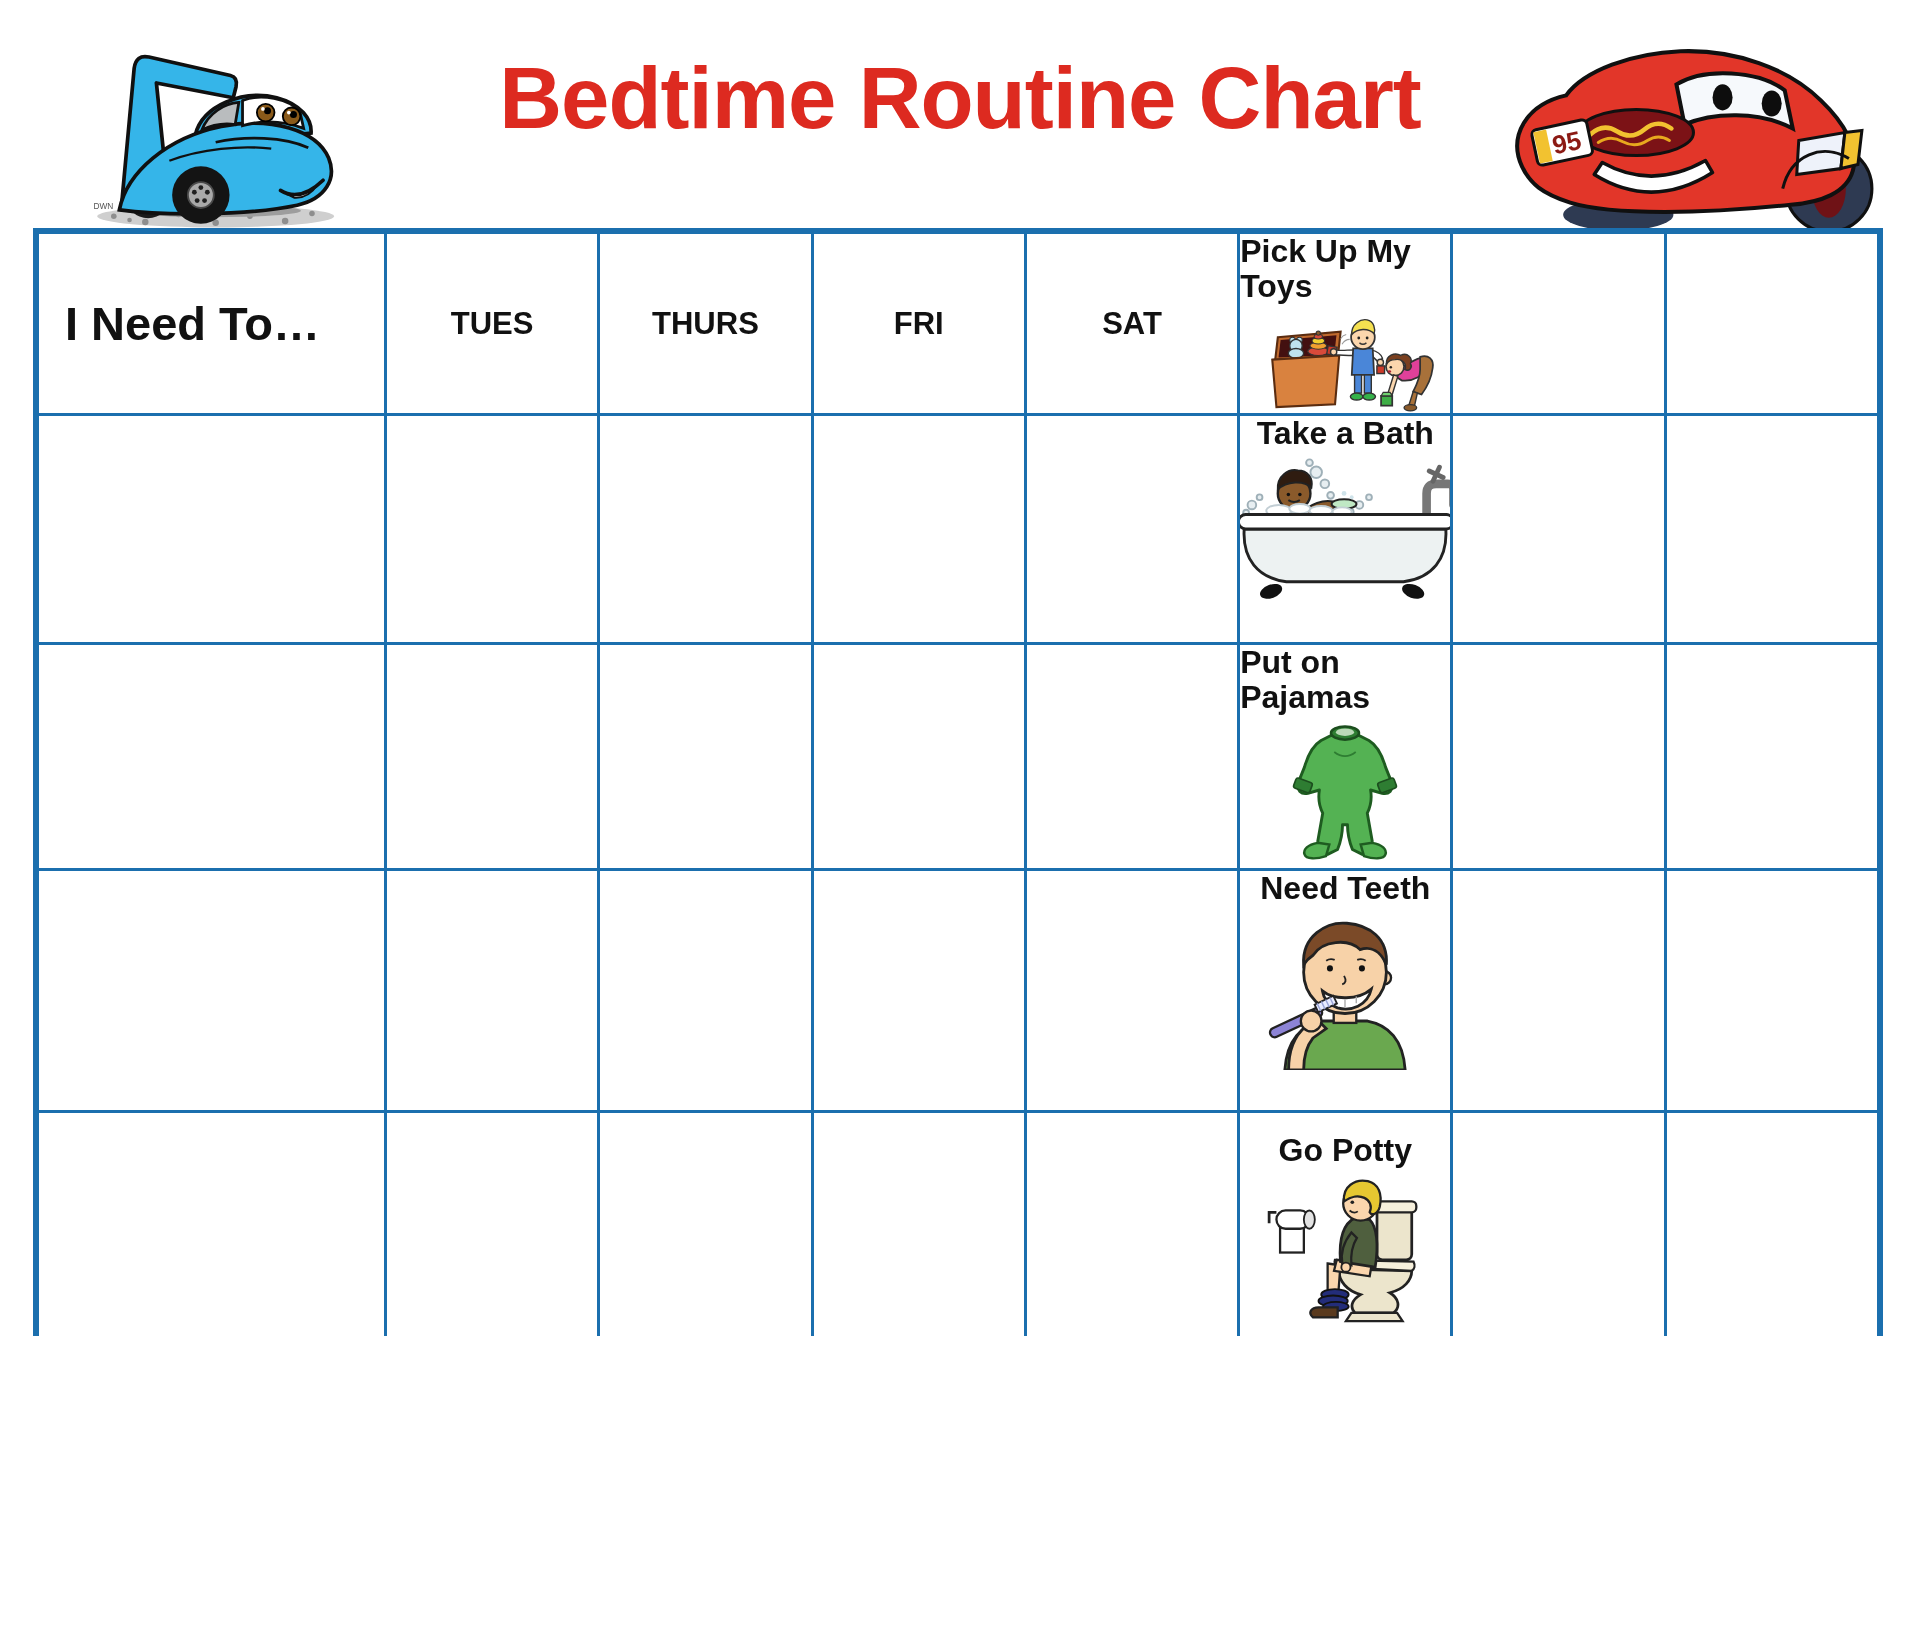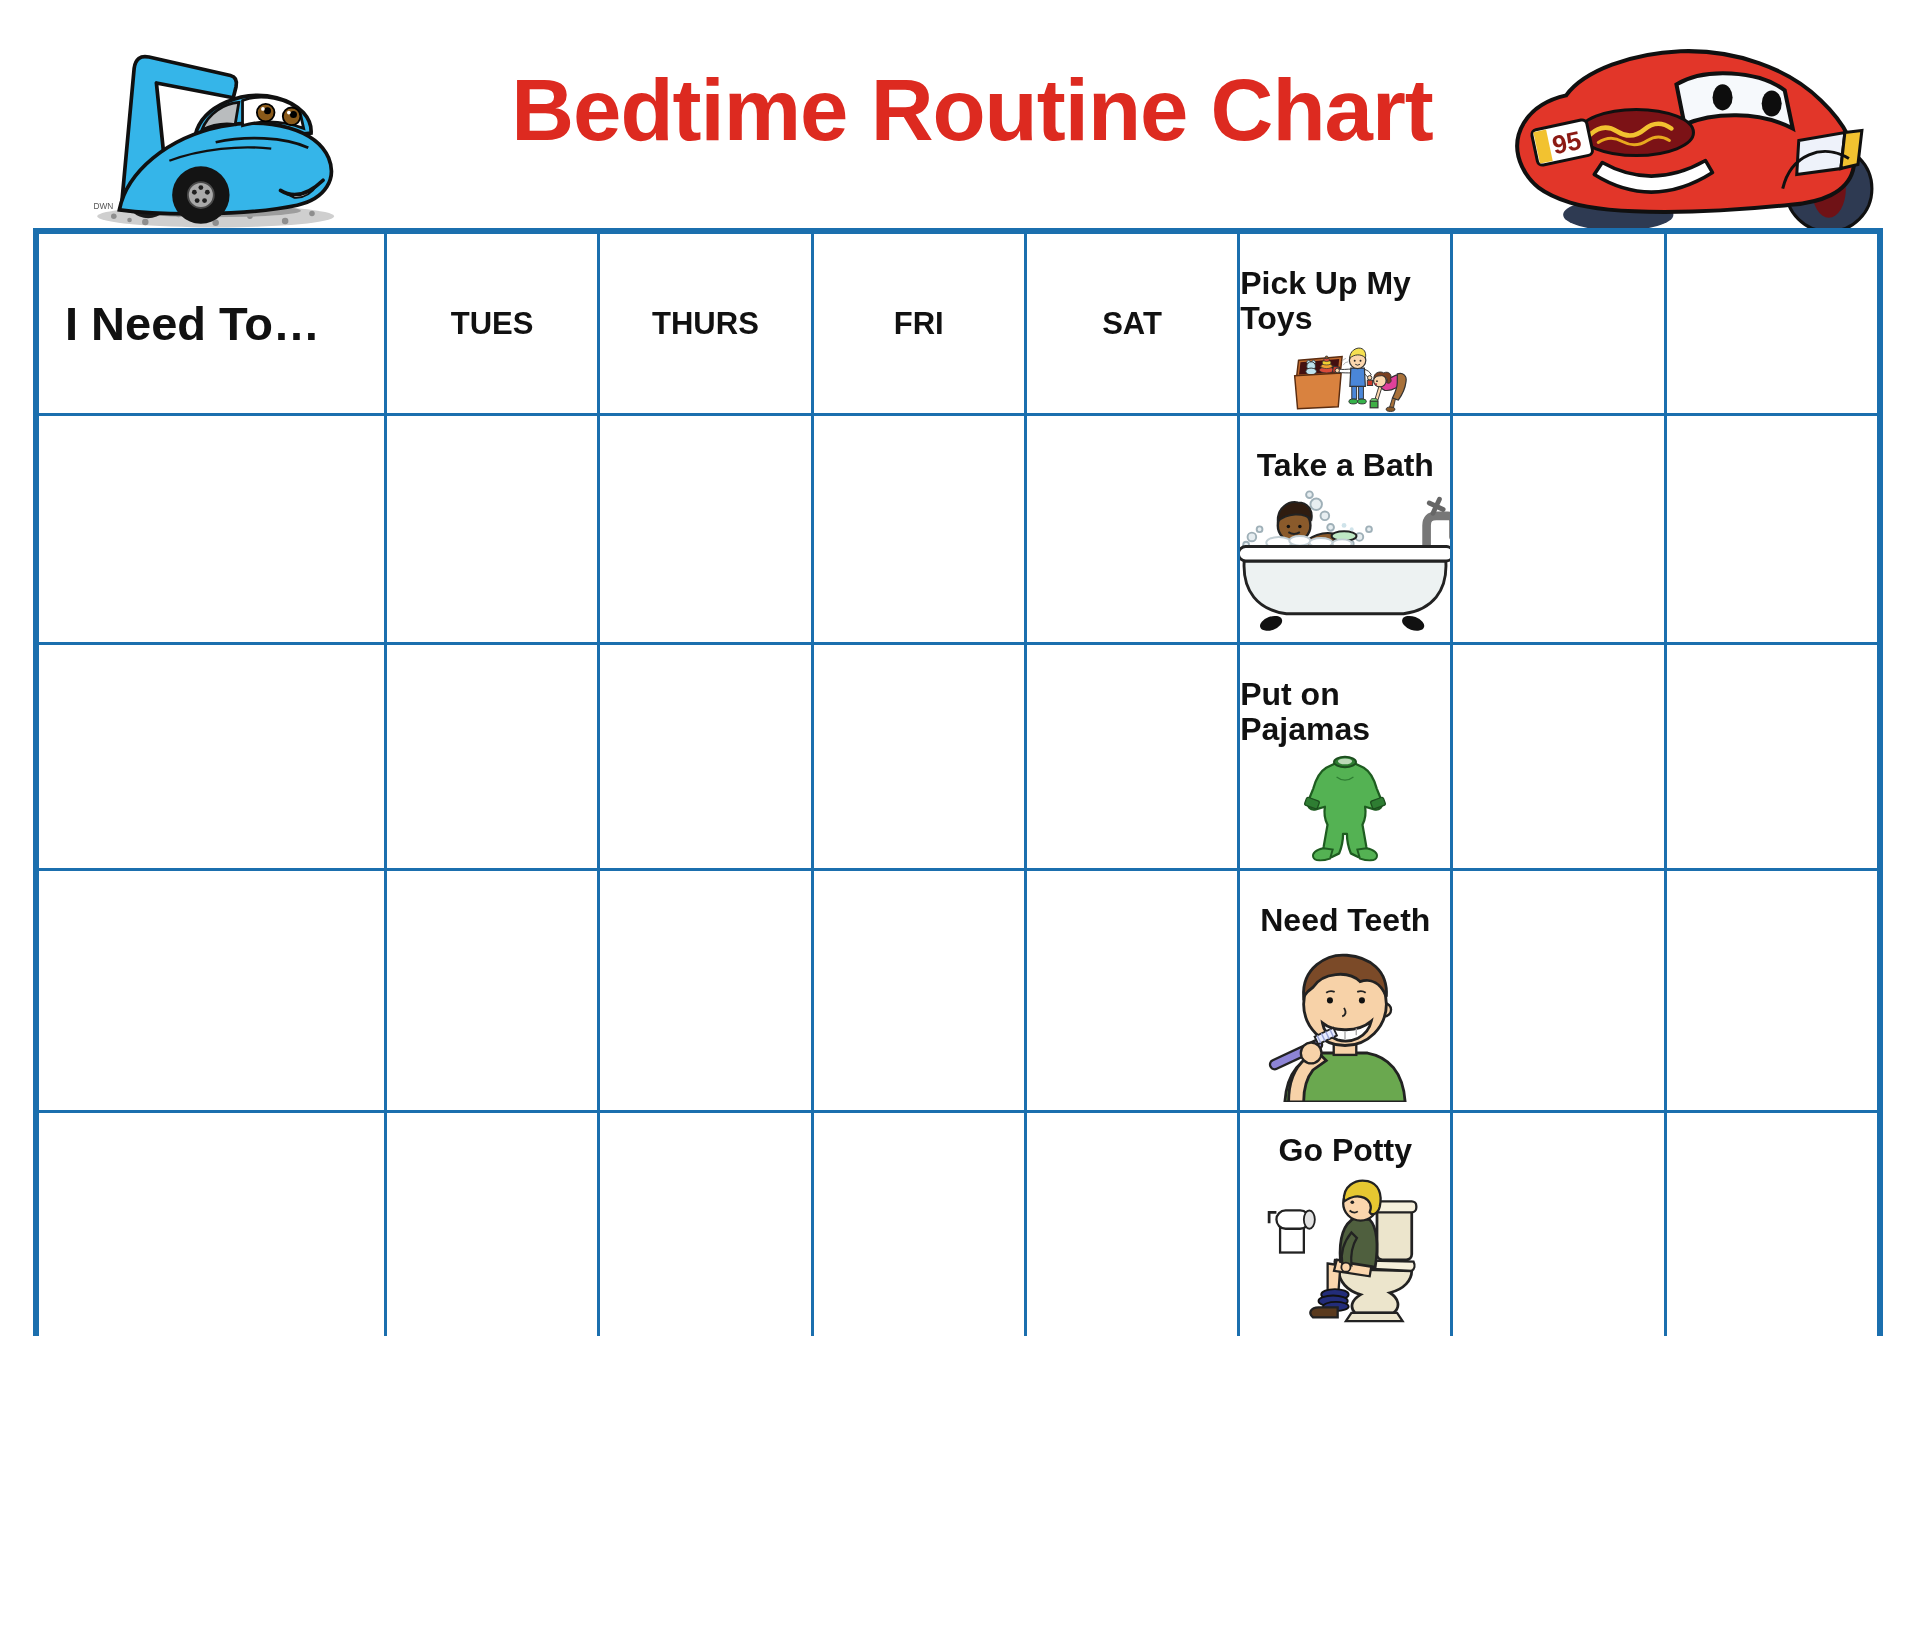--- a/index.html
+++ b/index.html
@@ -2,39 +2,39 @@
 <html style="--title-red: #dd2a20; --border-blue: #1b6fae; --text-black: #111111; --blue-car: #35b5e9; --red-car: #e23629; --pajama-green: #54b253;"><head>
 <meta charset="utf-8">
 <style>
   html,body{margin:0;padding:0}
   body{
     width:1920px;height:1630px;position:relative;overflow:hidden;
     background:#ffffff;color:var(--text-black,#111);
     font-family:"Liberation Sans",sans-serif;
   }
   .title{
-    position:absolute;left:360px;top:48px;width:1200px;margin:12px;
+    position:absolute;left:360px;top:48px;width:1200px;margin:0;
     text-align:center;white-space:nowrap;
     font-size:87px;font-weight:bold;letter-spacing:-1px;
     color:var(--title-red,#dd2a20);
   }
   .car{position:absolute}
   .car.blue{left:60px;top:20px}
   .car.red{left:1500px;top:40px}
   .grid{
     position:absolute;left:33px;top:228px;width:1850px;height:1108px;
     box-sizing:border-box;border:6px solid var(--border-blue,#1b6fae);
     background:var(--border-blue,#1b6fae);
     display:grid;grid-template-columns:345px repeat(7,1fr);
     grid-template-rows:179px 226px 223px 239px 263px 212px;gap:3px;
   }
   .cell{background:#fff;display:flex;align-items:center;justify-content:center;overflow:hidden}
   .corner{justify-content:flex-start;padding-left:26px;font-size:47px;font-weight:bold}
   .day{font-size:31px;font-weight:bold}
-  .task{flex-direction:column;justify-content:flex-start;padding-top:32px;gap:4px}
+  .task{flex-direction:column;justify-content:flex-start;gap:4px}
   .task .lbl{font-size:32px;font-weight:bold;line-height:1.1}
   .task.tight{padding-top:20px}
   svg{display:block}
 </style>
 </head>
 <body>
 
 <header>
 
   <svg class="car blue" width="278" height="213" viewBox="0 0 300 230">

